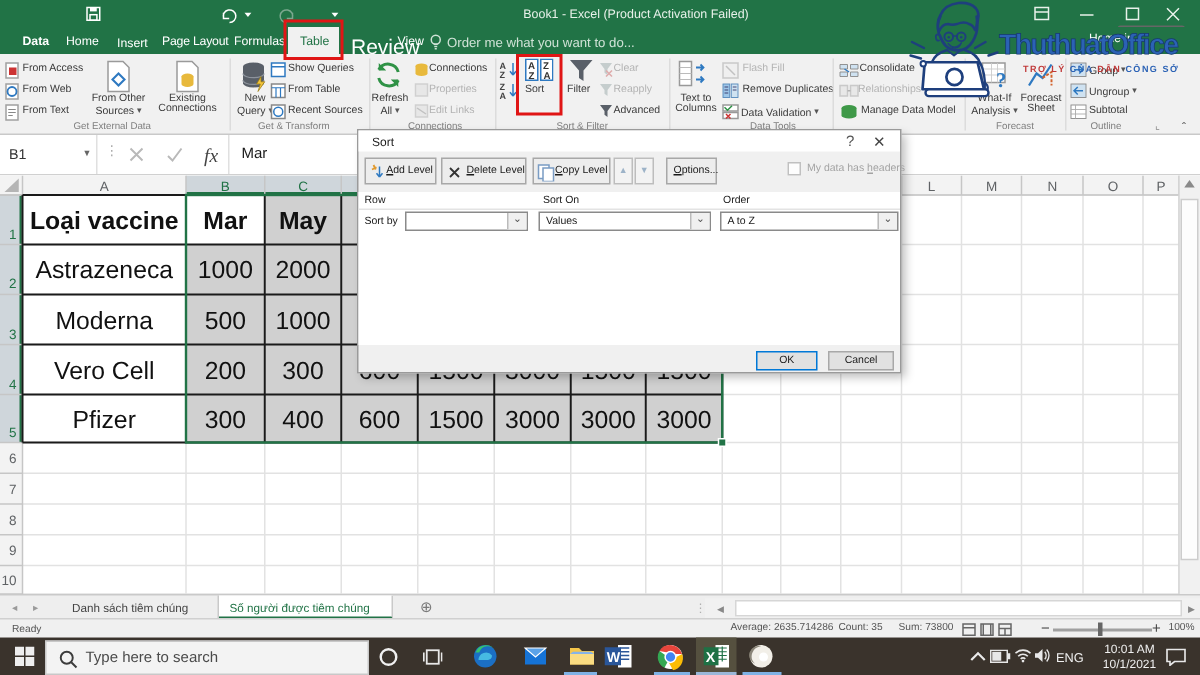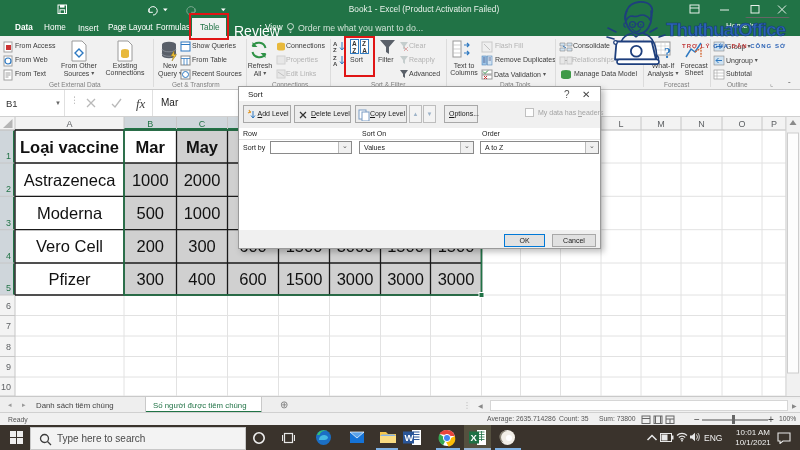--- a/index.html
+++ b/index.html
@@ -463,21 +463,21 @@
   </div>
 
   <div class="abs" style="left:265px;top:146.5px;width:41px;height:13px;background:#e1e1e1;border:1px solid #0078d7;text-align:center;padding-top:2px">OK</div>
   <div class="abs" style="left:313px;top:146.5px;width:44px;height:13px;background:#e1e1e1;border:1px solid #a8a8a8;text-align:center;padding-top:2px">Cancel</div>
 </div>
 
 <div class="abs" style="left:0;top:396px;width:800px;height:16px;background:#eeeeee;border-top:1px solid #c9c9c9">
   <div class="abs" style="left:8px;top:4px;font-size:7px;color:#9a9a9a">◂</div>
   <div class="abs" style="left:22px;top:4px;font-size:7px;color:#9a9a9a">▸</div>
   <div class="abs" style="left:38px;top:0;width:108px;height:16px;border-right:1px solid #c9c9c9;"></div>
-  <div class="abs" style="left:36px;top:4px;font-size:7.8px;color:#444">Danh sách tiêm chúng</div>
+  <div class="abs" style="left:48px;top:4px;font-size:7.8px;color:#444">Danh sách tiêm chúng</div>
   <div class="abs" style="left:146px;top:0;width:116px;height:16px;background:#fff;border-right:1px solid #c9c9c9;border-bottom:2px solid #217346"></div>
   <div class="abs" style="left:153px;top:4px;font-size:7.8px;font-weight:normal;color:#217346">Số người được tiêm chúng</div>
   <div class="abs" style="left:280px;top:2px;font-size:10px;color:#7a7a7a">⊕</div>
   <div class="abs" style="left:463px;top:4px;font-size:8px;color:#b0b0b0">⋮</div>
   <div class="abs" style="left:470px;top:2px;width:330px;height:13px;background:#f1f1f1">
     <div class="abs" style="left:8px;top:3px;font-size:6px;color:#888">◀</div>
     <div class="abs" style="left:20px;top:1px;width:298px;height:11px;background:#fff;border:1px solid #d6d6d6"></div>
     <div class="abs" style="left:322px;top:3px;font-size:6px;color:#888">▶</div>
   </div>
 </div>

